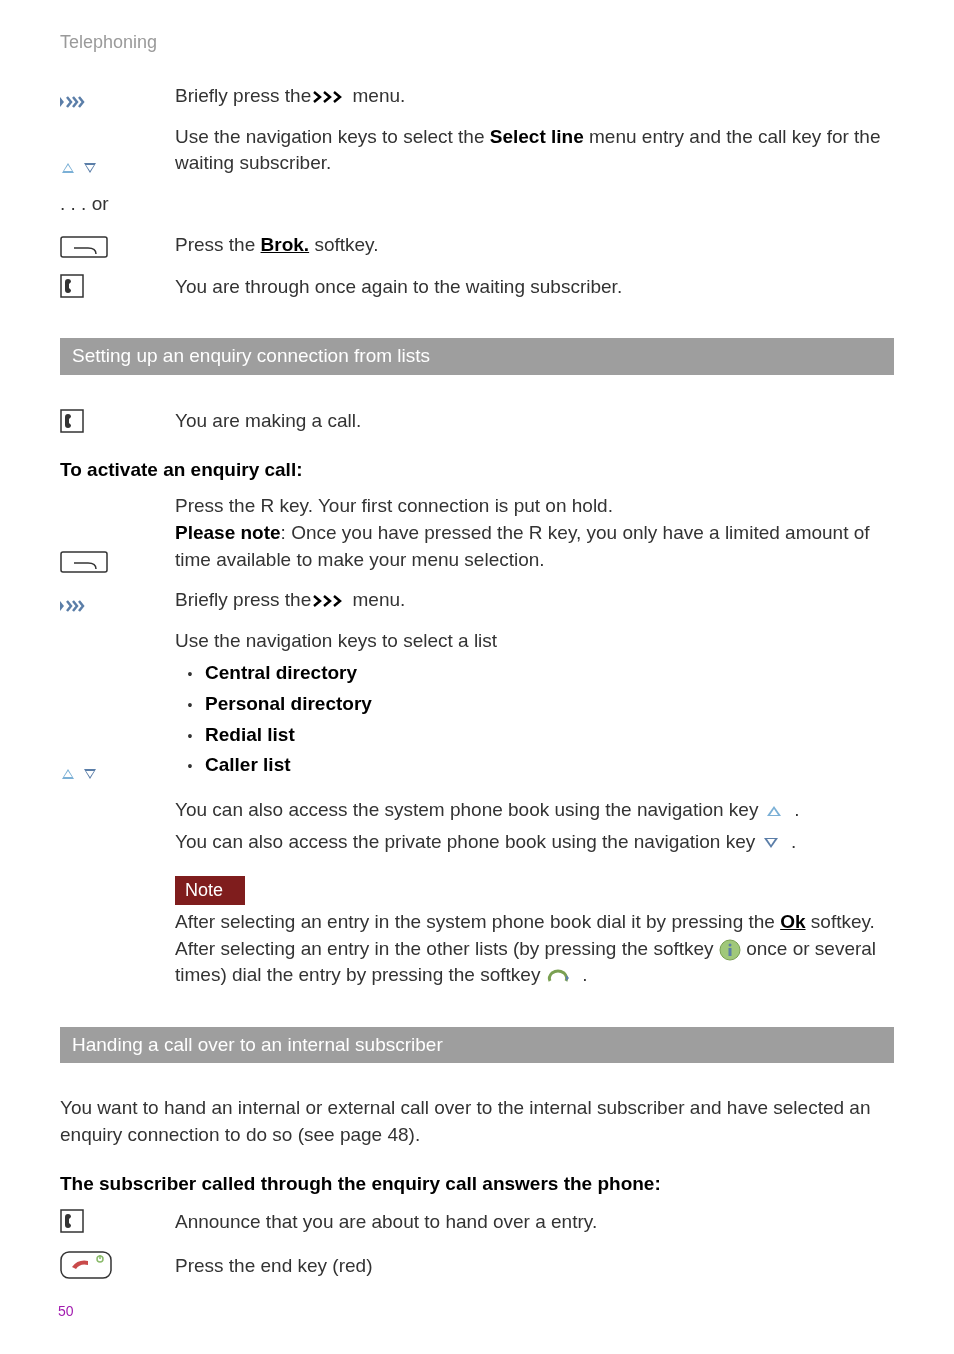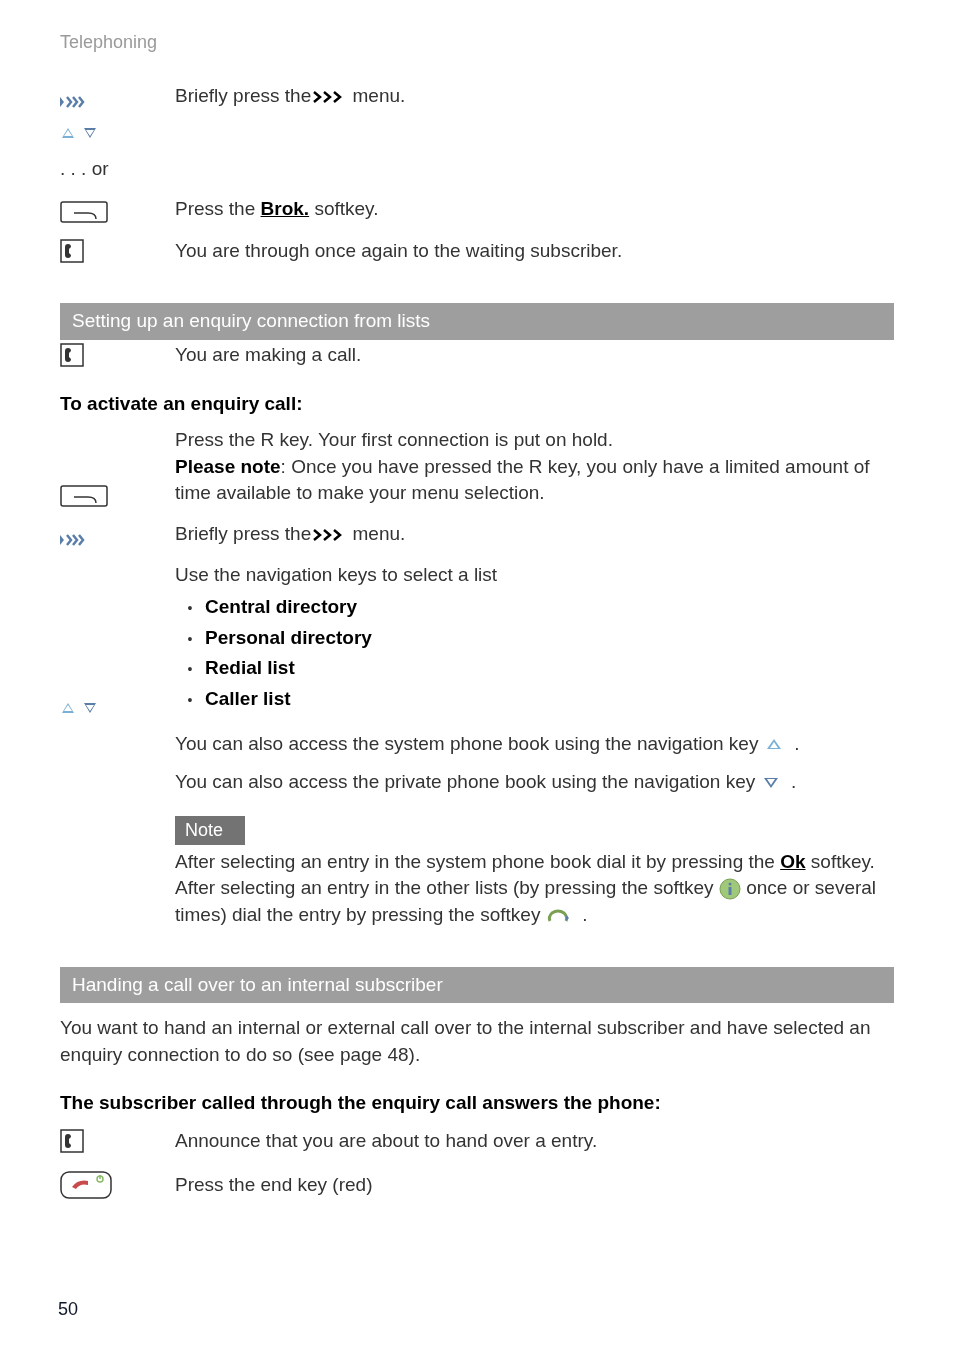--- a/index.html
+++ b/index.html
@@ -35,21 +35,21 @@
     }
     .or-text {
       margin: 14px 0 14px 0;
     }
     .section-bar {
       background: #9e9e9e;
       color: #fff;
       padding: 5px 12px;
       font-size: 19px;
       margin-top: 38px;
-      margin-bottom: 1px;
+      margin-bottom: 32px;
       font-weight: 400;
     }
     .bold { font-weight: 700; color: #000; }
     .underline-bold { font-weight: 700; text-decoration: underline; color: #000; }
     .subheading {
       font-weight: 700;
       color: #000;
       margin-top: 22px;
       margin-bottom: 10px;
     }
@@ -63,41 +63,41 @@
       margin-bottom: 4px;
     }
     .li-bullet {
       width: 30px;
       text-align: center;
       color: #333;
       font-size: 14px;
     }
     .li-text { font-weight: 700; color: #000; }
     .note-bar {
-      background: #737373;
+      background: #7f1d1d;
       color: #fff;
       padding: 2px 10px;
       font-size: 18px;
       width: 70px;
       margin-bottom: 4px;
     }
     .note-block {
       margin-top: 20px;
       margin-left: 115px;
     }
     .after-note { margin-left: 0; }
     .page-number {
       position: absolute;
       bottom: 32px;
       left: 58px;
-      font-size: 18px;
-      color: #0f172a;
+      font-size: 14px;
+      color: #a21caf;
     }
     .body-para { margin-top: 12px; margin-bottom: 12px; }
-    .indent-para { margin-left: 115px; margin-top: 12px; }
+    .indent-para { margin-left: 115px; margin-top: 6px; }
     svg { display: block; }
     .svg-inline { display: inline; vertical-align: middle; }
   </style>
 </head>
 <body>
 
 <div class="header">Telephoning</div>
 
 <div class="step-row">
   <div class="icon-col">
@@ -118,20 +118,23 @@
 </div>
 
 <div class="step-row">
   <div class="icon-col">
     <svg width="46" height="16" viewBox="0 0 46 16">
       <polygon points="8,2 14,12 2,12" fill="#7bb0d6"></polygon>
       <polygon points="8,4 12,10 4,10" fill="#fff"></polygon>
       <polygon points="30,12 36,2 24,2" fill="#5b7ea8"></polygon>
       <polygon points="30,10 34,4 26,4" fill="#fff"></polygon>
     </svg>
+  </div>
+  <div class="text-col">
+    <span>Use the navigation keys to select the </span><span class="bold">Select line</span><span> menu entry and the call key for the waiting subscriber.</span>
   </div>
 </div>
 
 <div class="or-text">. . . or</div>
 
 <div class="step-row">
   <div class="icon-col">
     <svg width="48" height="22" viewBox="0 0 48 22">
       <rect x="1" y="1" width="46" height="20" rx="2" fill="#fff" stroke="#333" stroke-width="1.5"></rect>
       <line x1="14" y1="12" x2="28" y2="12" stroke="#333" stroke-width="1.5"></line>

